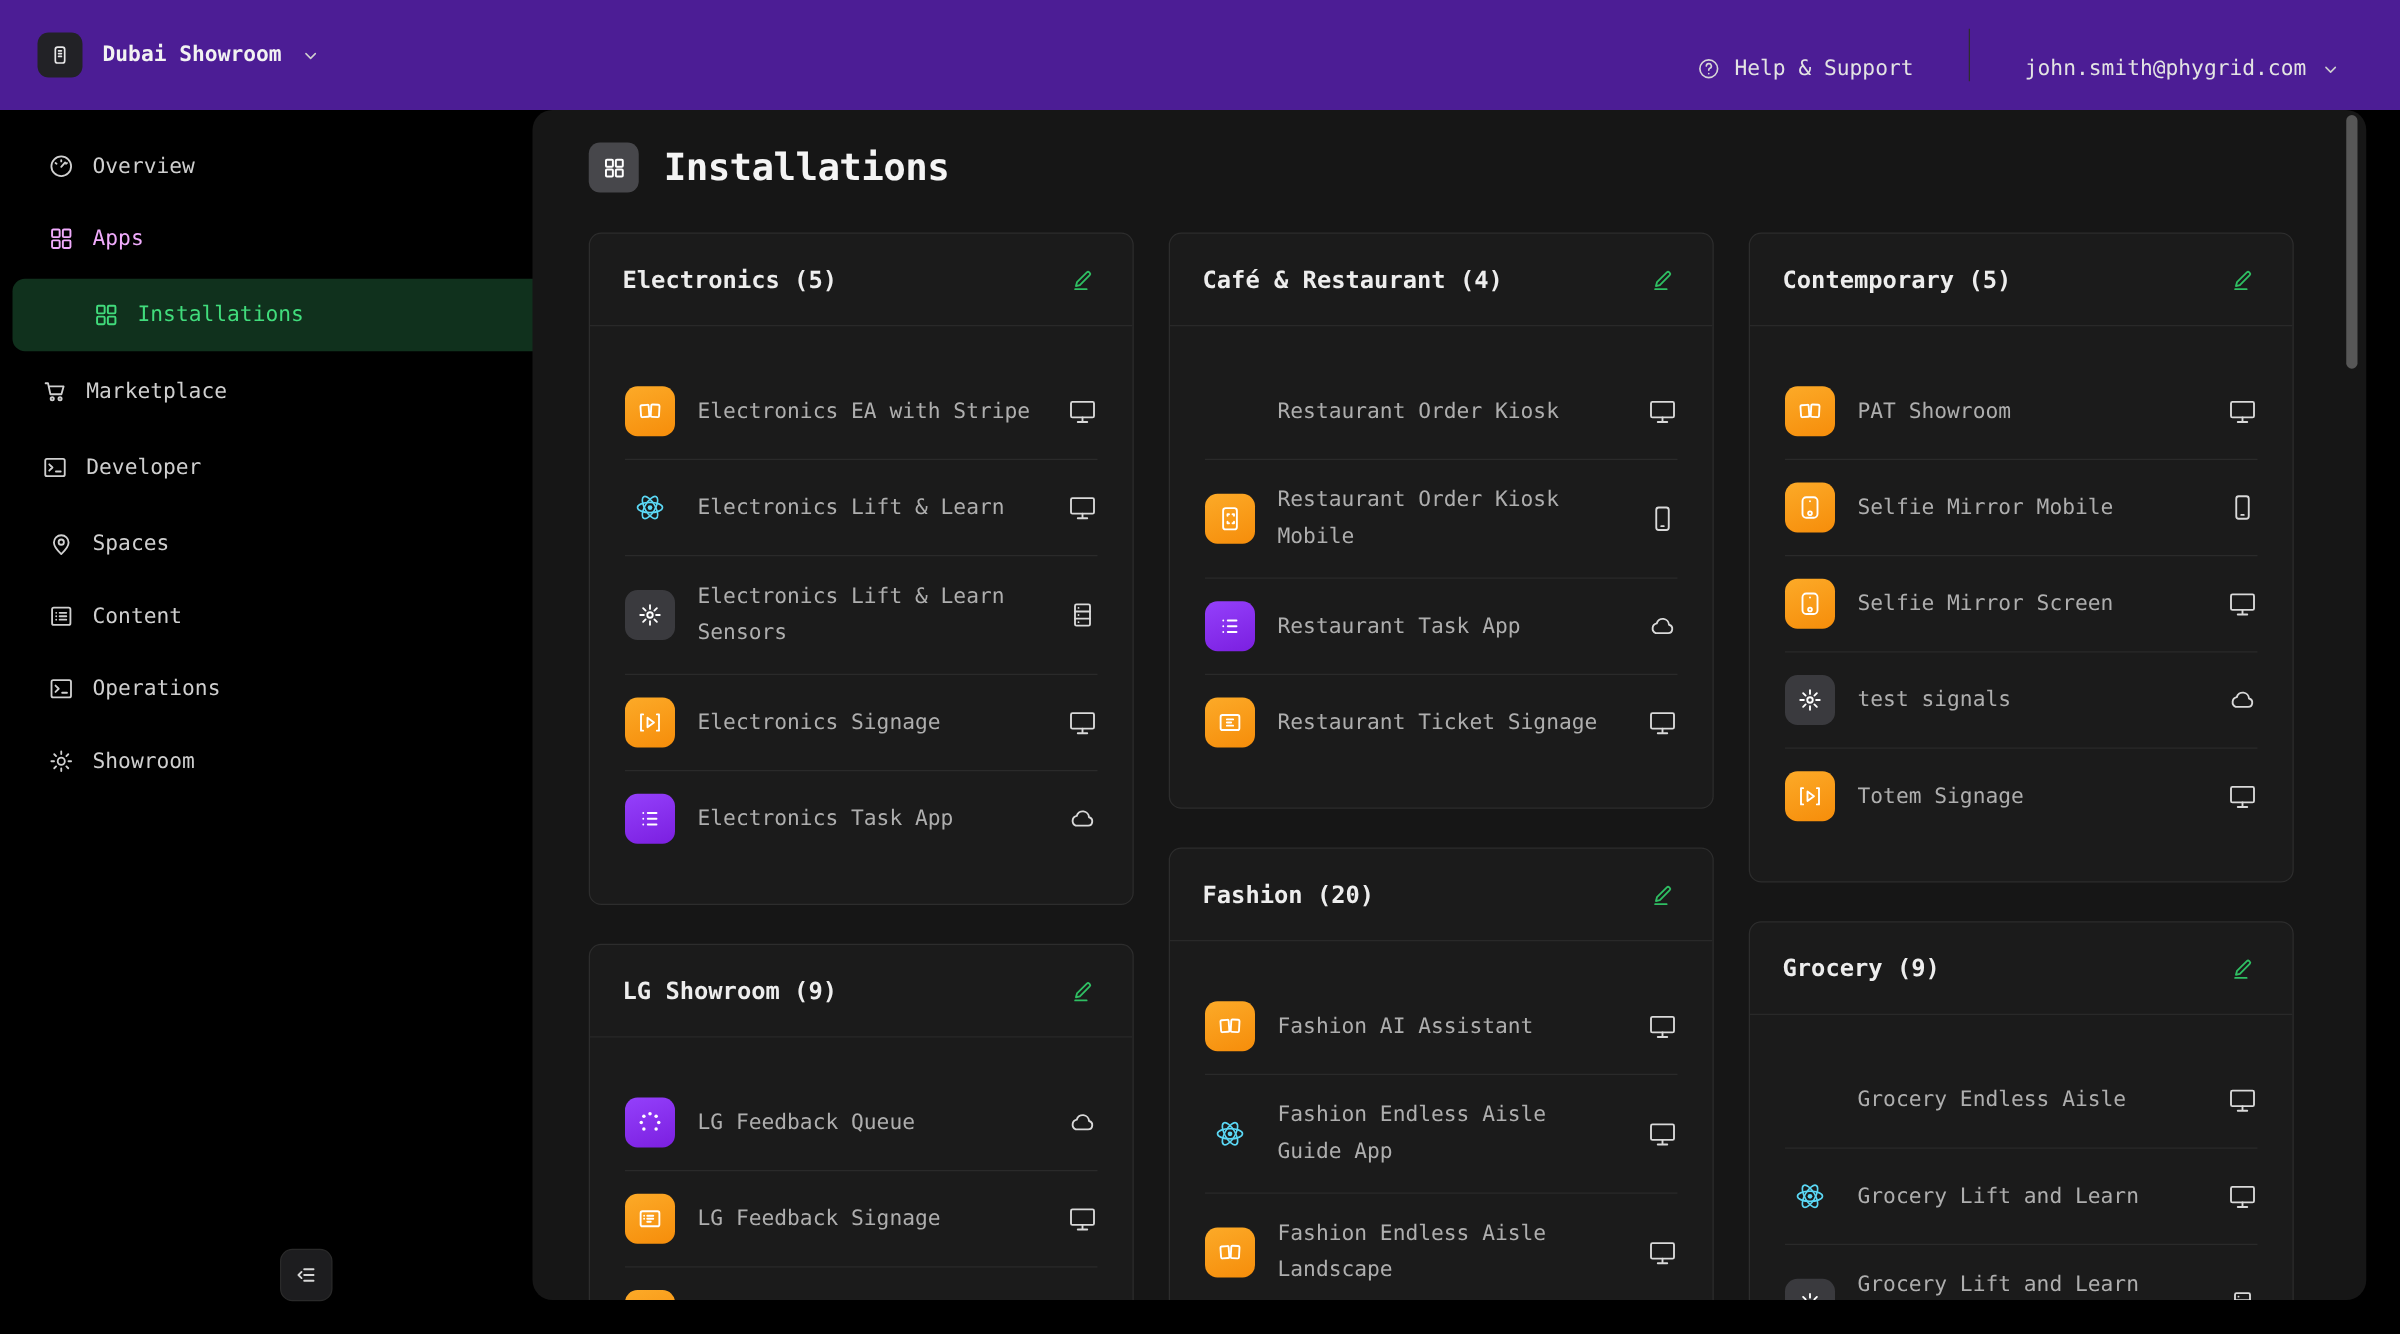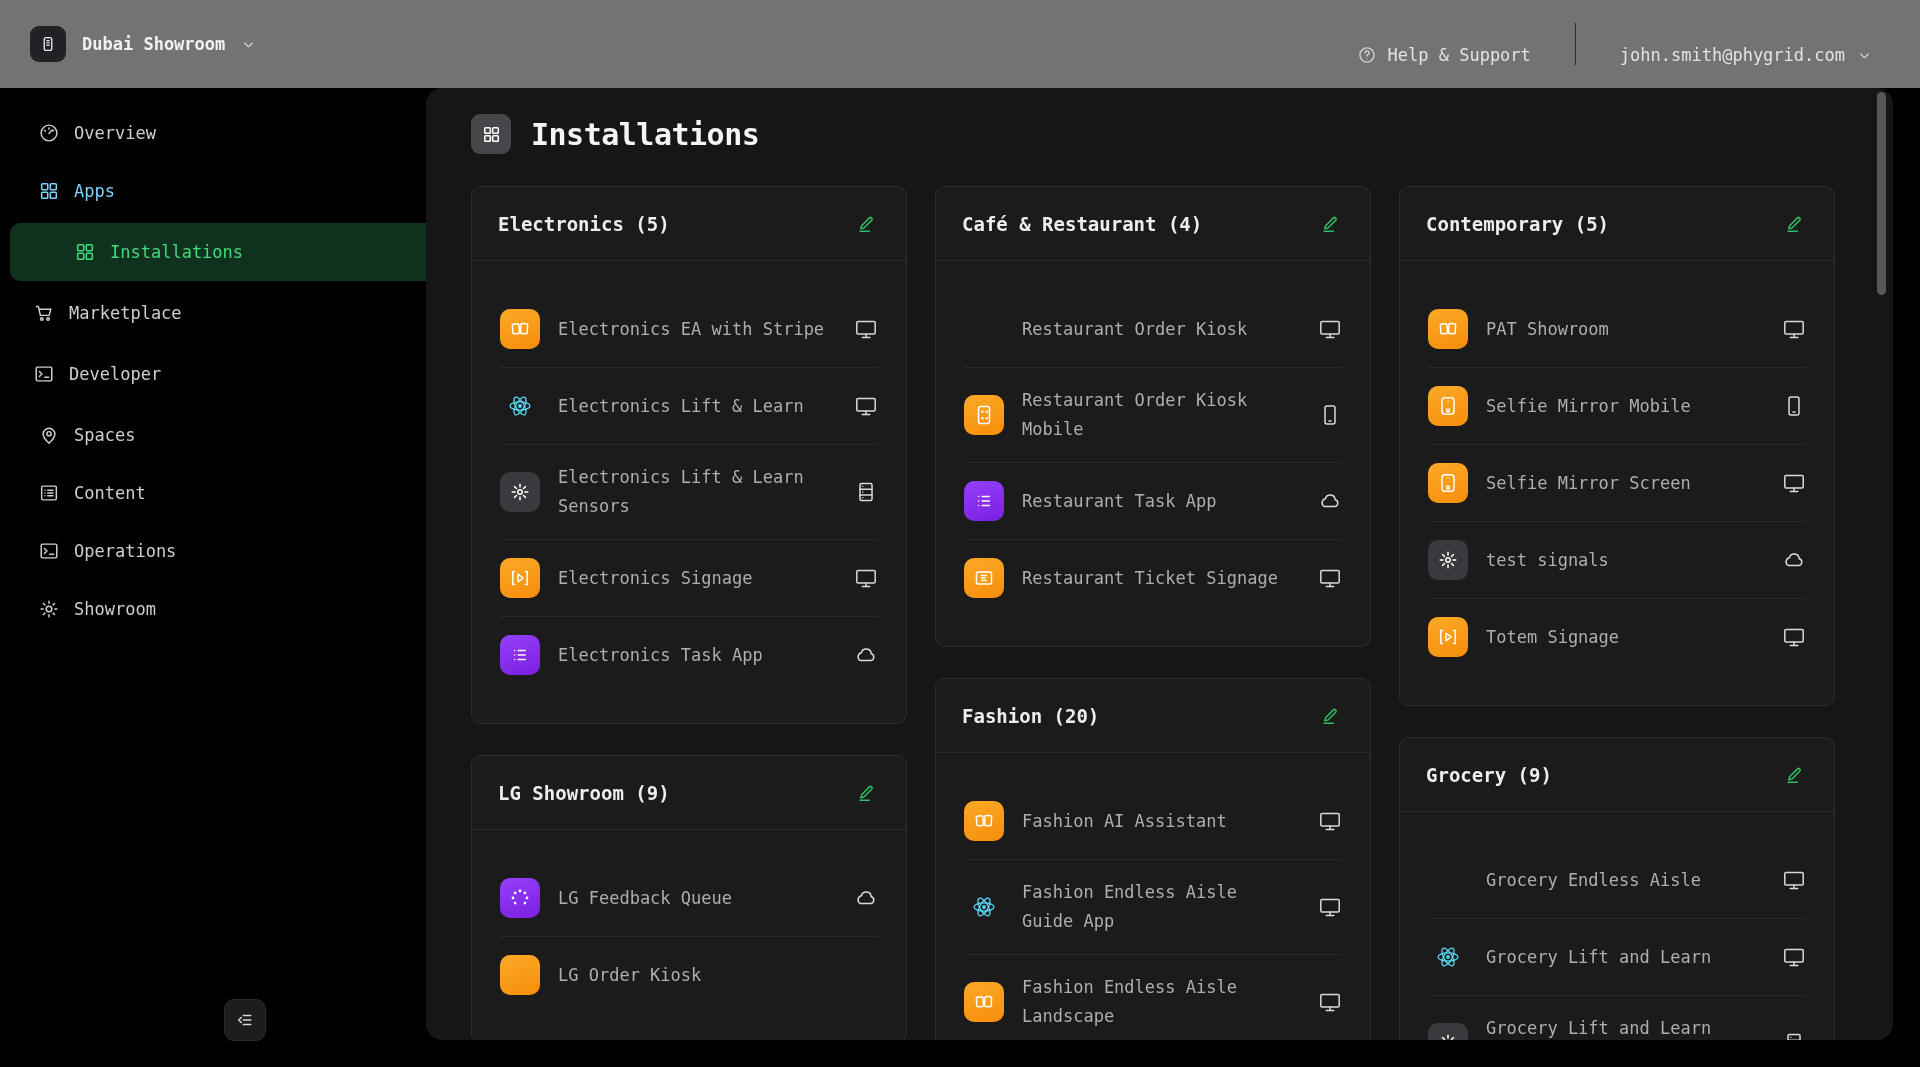--- a/index.html
+++ b/index.html
@@ -3,21 +3,21 @@
 <meta charset="utf-8">
 <style>
   * { margin:0; padding:0; box-sizing:border-box; }
   html,body { width:1920px; height:1067px; background:#000; overflow:hidden;
     font-family:"DejaVu Sans Mono", monospace; color:#e8e8e8; }
   .ic, .dev, .app-ic, .chev { display:inline-flex; align-items:center; justify-content:center; }
   svg { display:block; }
 
   
   .topbar { position:absolute; top:0; left:0; width:1920px; height:88px;
-    display:flex; align-items:center; padding:0 48px 0 30px; background:#737373; }
+    display:flex; align-items:center; padding:0 48px 0 30px; background:#4c1d95; }
   .brand { display:flex; align-items:center; gap:16px; cursor:pointer; }
   .logo-box { width:36px; height:36px; border-radius:9px; background:#222226;
     display:flex; align-items:center; justify-content:center; color:#e8e8e8; }
   .logo-box svg { width:18px; height:18px; }
   .brand-name { font-size:17px; font-weight:700; color:#f2f2f2; }
   .brand .chev { color:#cfcfcf; }
   .tb-right { margin-left:auto; display:flex; align-items:flex-end; }
   .help { display:flex; align-items:center; gap:11px; font-size:17px; color:#e3e3e3; cursor:pointer; }
   .help .ic { color:#d6d6d6; }
   .tb-divider { width:1px; height:42px; background:#2e2e2e; margin:0 44px; }
@@ -25,21 +25,21 @@
   .user .chev { color:#cfcfcf; }
 
   
   .sidebar { position:absolute; top:88px; left:0; width:467px; bottom:0; background:#000; }
   .nav { padding-top:16px; }
   .srow { height:58px; display:flex; align-items:center; gap:14px;
     padding:0 28px 0 38px; font-size:17px; color:#cfcfcf; cursor:pointer; }
   .srow .ic { color:#d0d0d0; }
   .srow .ic svg { width:22px; height:22px; }
   .srow.sub { padding-left:33px; margin:3px 0; }
-  .srow.green, .srow.green .ic, .srow.green .chev { color:#7dd3fc;text-align:center; }
+  .srow.green, .srow.green .ic, .srow.green .chev { color:#f0abfc;text-align:center; }
   .srow.sel { background:#10311d; border-radius:10px; margin-left:10px; margin-right:6px;
     padding-left:64px; color:#41dc7c; }
   .srow.sel .ic { color:#41dc7c; }
   .slabel { flex:0 0 auto; }
   .chev { margin-left:auto; color:#c9c9c9; }
   .chev svg { width:15px; height:15px; }
   .collapse-btn { position:absolute; left:224px; top:911px; width:42px; height:42px;
     border-radius:10px; background:#1d1d1f; border:1px solid #2a2a2a; color:#d6d6d6;
     display:flex; align-items:center; justify-content:center; cursor:pointer; }
   .collapse-btn svg { width:20px; height:20px; }
@@ -377,20 +377,36 @@
                   </svg>
                 </span>
         <span class="rlabel">LG Feedback Queue</span>
         <span class="dev">
                   <svg viewBox="0 0 24 24" fill="none" stroke="currentColor" stroke-linecap="round" stroke-linejoin="round" stroke-width="1.5">
                     <path d="M6.6 17.5h9.9a3.4 3.4 0 0 0 .7-6.7 5 5 0 0 0-9.8-1.1 4.1 4.1 0 0 0-.8 7.8z"></path>
                   </svg>
                 </span>
       </div>
       <div class="row">
+        <span class="app-ic orange">
+                  <svg viewBox="0 0 24 24" fill="none" stroke="currentColor" stroke-linecap="round" stroke-linejoin="round" stroke-width="1.5">
+                    <rect x="4.5" y="6" width="15" height="12" rx="1.5"></rect>
+                    <path d="M9.8 9.6h4.8M9.8 12h4.8M9.8 14.4h2.8"></path>
+                    <path d="M7.3 9.6h.01M7.3 12h.01"></path>
+                  </svg>
+                </span>
+        <span class="rlabel">LG Feedback Signage</span>
+        <span class="dev">
+                  <svg viewBox="0 0 24 24" fill="none" stroke="currentColor" stroke-linecap="round" stroke-linejoin="round" stroke-width="1.5">
+                    <rect x="2.8" y="4.5" width="18.4" height="12.4" rx="1.2"></rect>
+                    <path d="M12 17v2.6M8.2 20.6h7.6"></path>
+                  </svg>
+                </span>
+      </div>
+      <div class="row">
         <span class="app-ic orange"></span>
         <span class="rlabel">LG Order Kiosk</span>
 
       </div>
     </div>
   </section>
         </div>
         <div class="col">
   <section class="card">
     <header class="card-head">

